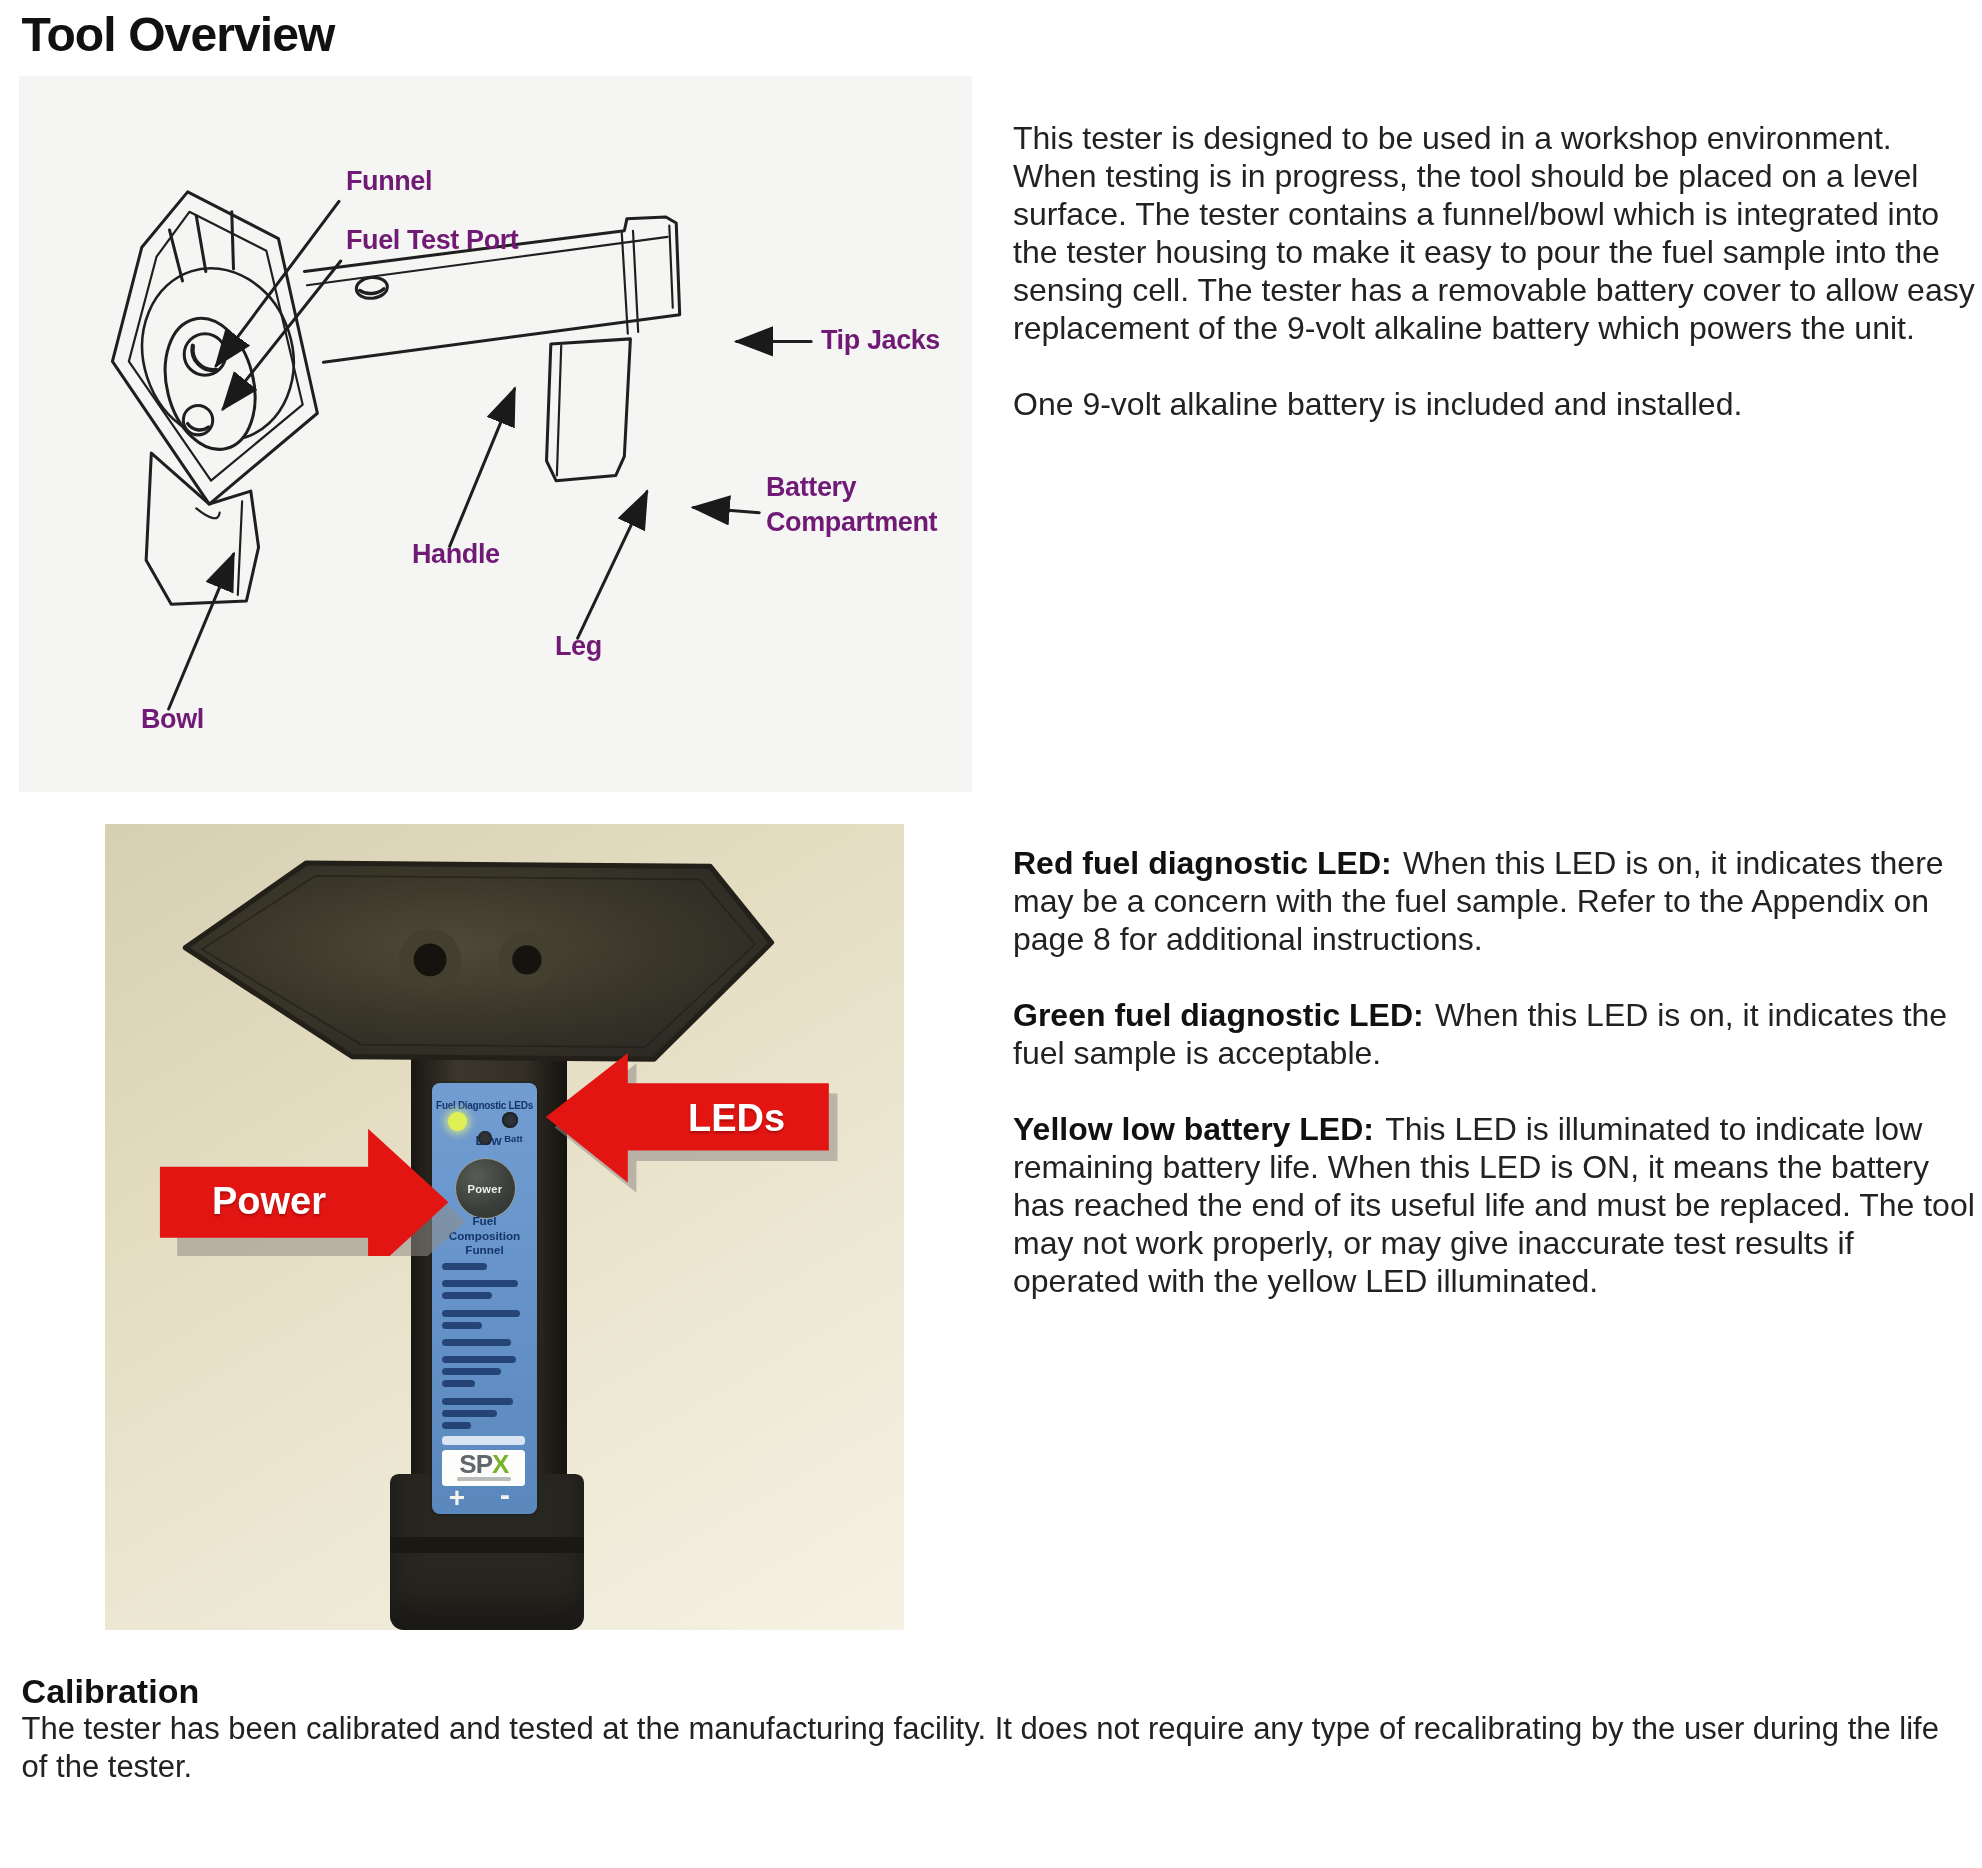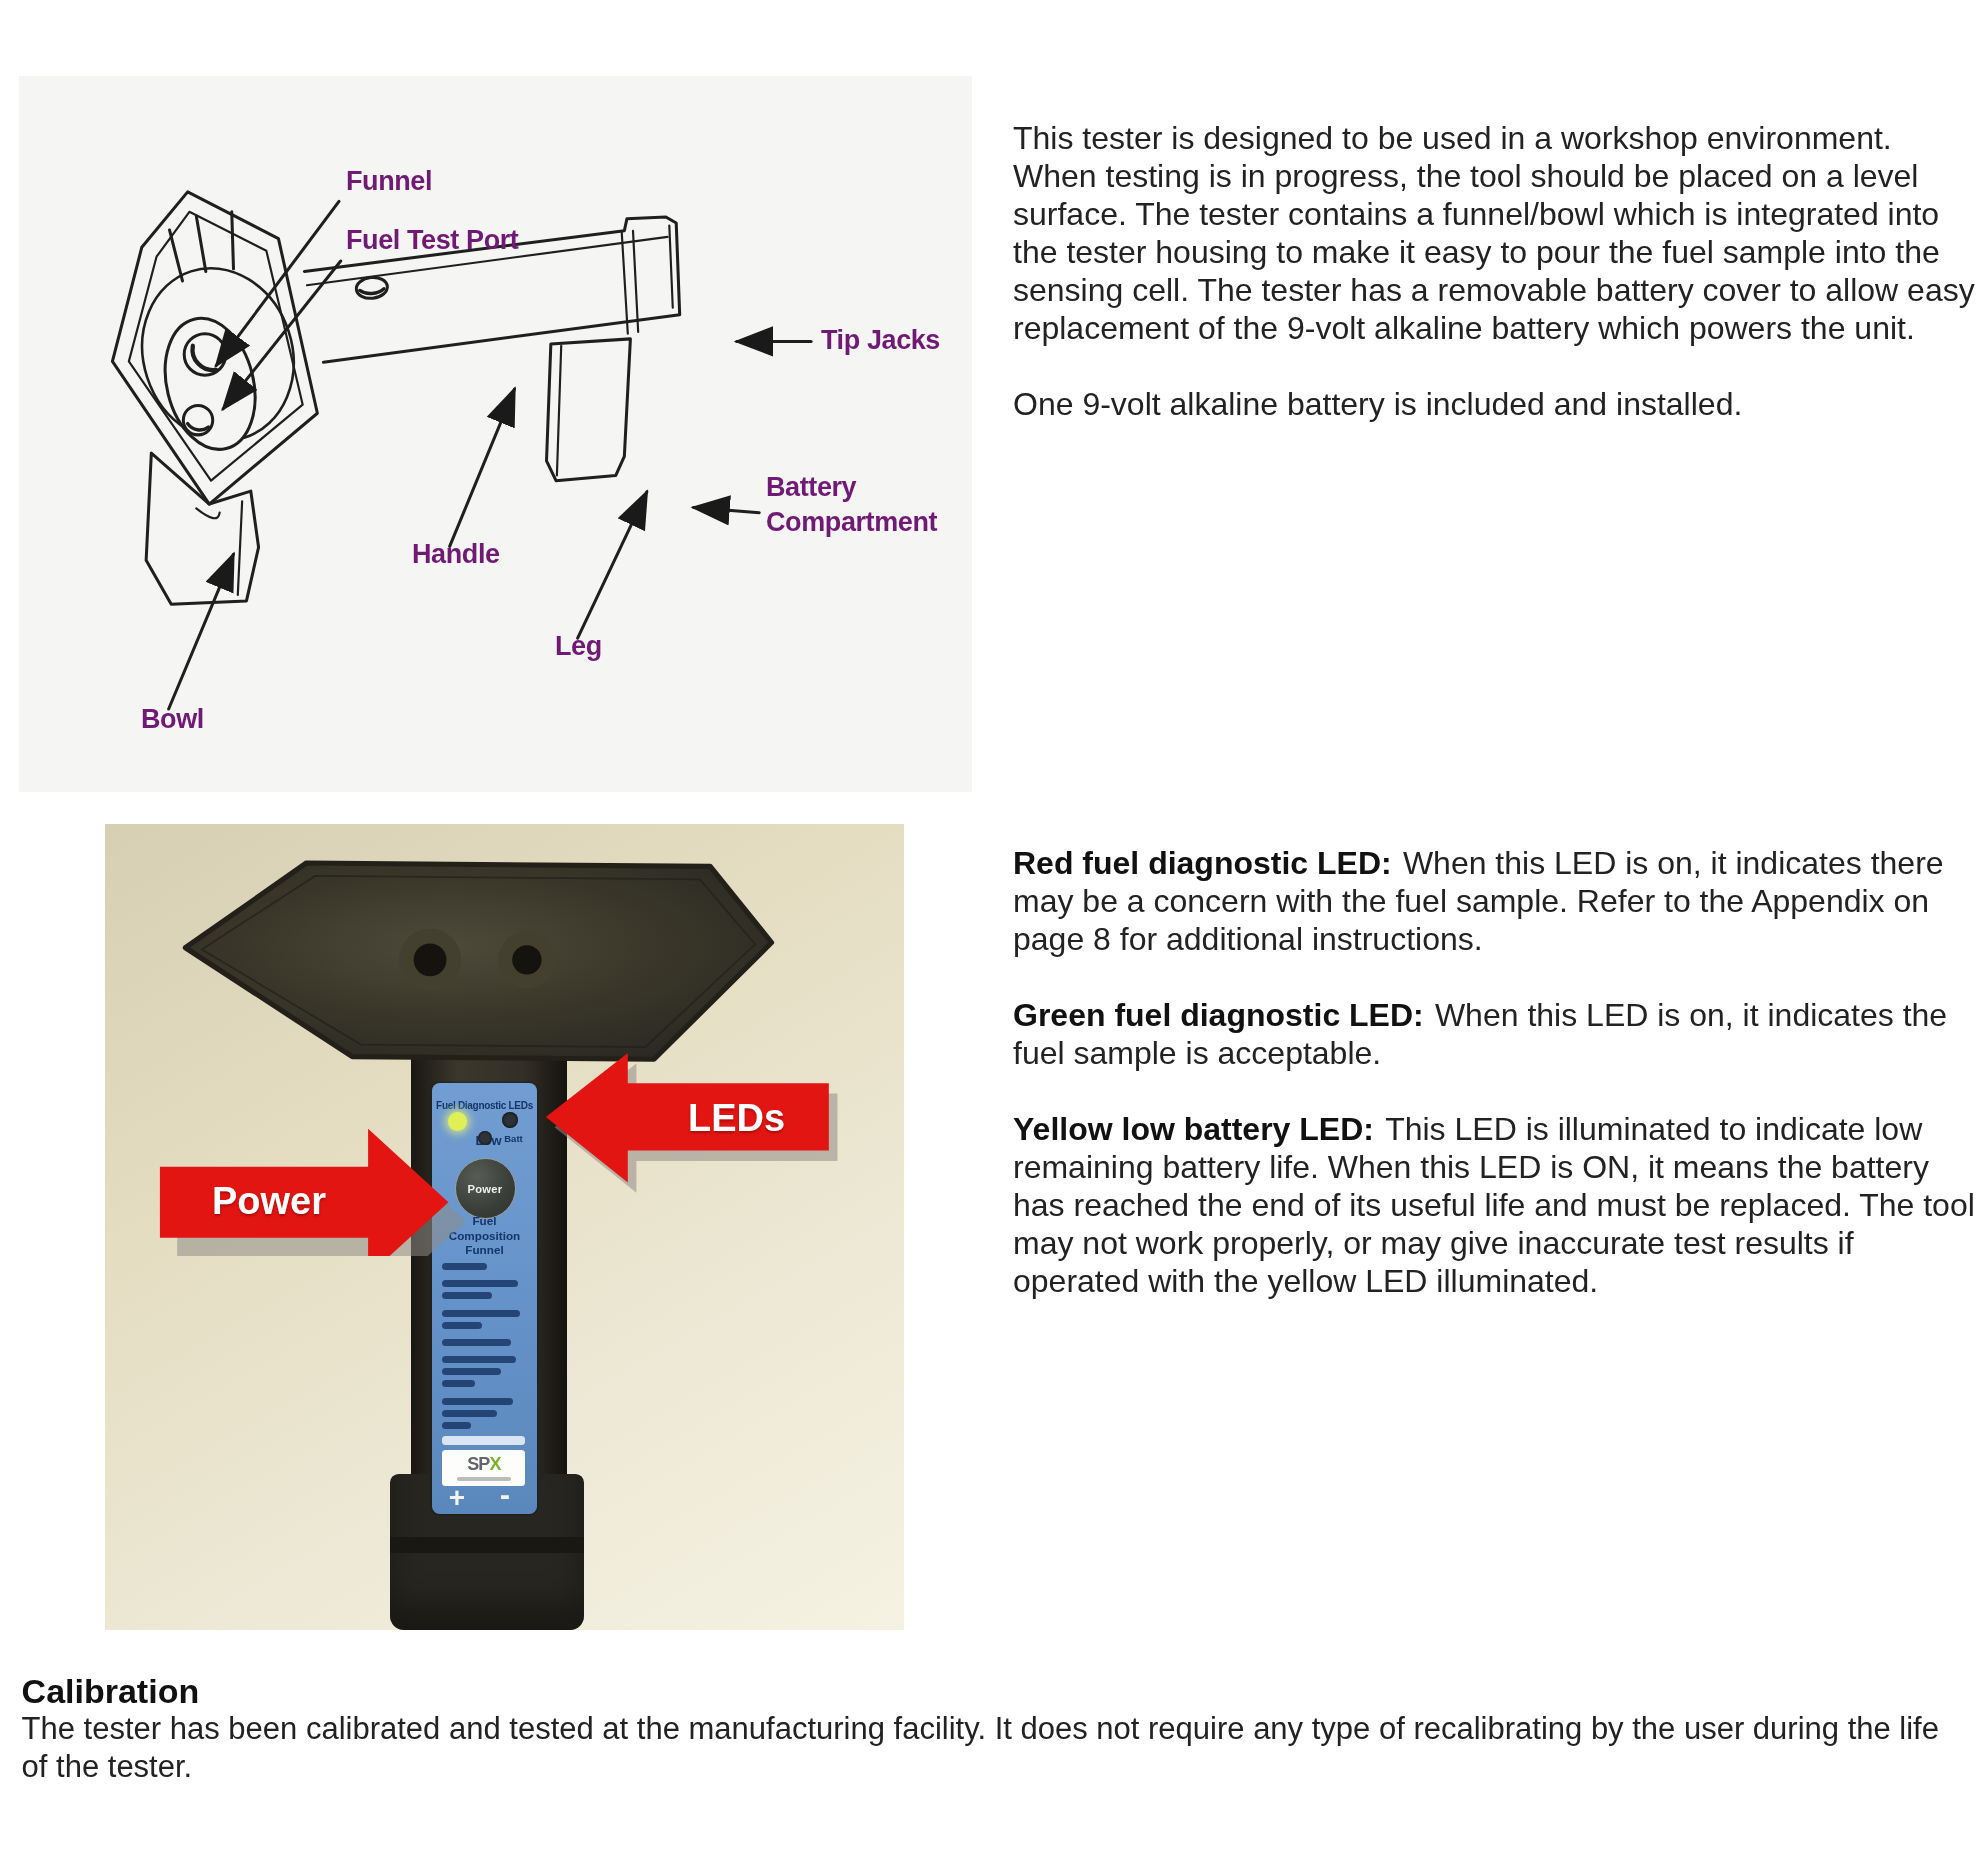--- a/index.html
+++ b/index.html
@@ -46,37 +46,38 @@
   #lab-batt{left:59px;top:50px;width:45px;font-size:9.5px;}
   #power-btn{left:22.5px;top:75px;width:59px;height:59px;border-radius:50%;
              background:radial-gradient(circle at 35% 30%,#575c55,#3a3e3a 60%,#2f332f);
              border:1.7px solid #97a09b;display:flex;align-items:center;justify-content:center;}
   #power-btn span{color:#f2f2ee;font-size:11.2px;font-weight:700;letter-spacing:0.3px;}
   #product{top:131px;font-size:11.7px;line-height:14.7px;}
   .bar{position:absolute;left:10.4px;height:7px;border-radius:3.5px;background:rgba(21,48,96,0.78);}
   .bar.light{background:rgba(238,244,252,0.85);}
   #spx-box{left:10.4px;top:367px;width:83px;height:36px;background:#fdfdfb;border-radius:3.5px;
            display:flex;flex-direction:column;align-items:center;justify-content:center;}
-  #spx-logo{font-size:18px;font-weight:700;letter-spacing:-0.9px;line-height:19px;}
+  #spx-logo{font-size:26px;font-weight:700;letter-spacing:-0.9px;line-height:19px;}
   #spx-logo .sp{color:#62676c;} #spx-logo .x{color:#78b42a;}
   #spx-sub{width:54px;height:4.3px;border-radius:1.7px;background:#b9bcb9;margin-top:2.6px;}
   #lab-plus{left:3.5px;top:399px;width:43px;font-size:28px;color:#f4f4ef;}
   #lab-minus{left:54px;top:394px;width:38px;font-size:31px;color:#f4f4ef;}
 
   
   .arrow-text{position:absolute;color:#ffffff;font-size:38px;font-weight:600;text-align:center;
               text-shadow:0 1.7px 2.6px rgba(60,0,0,0.35);}
   
   .nosel{user-select:none;}
 </style>
 </head>
 <body>
 
 <div id="canvas" class="nosel">
 
+  <div id="page-title" class="abs">Tool Overview</div>
 
   <div id="diagram" class="abs">
     <svg width="953" height="716" viewBox="0 0 1102 828">
       <defs>
         <marker id="ah" markerWidth="14" markerHeight="12" refX="12" refY="5" orient="auto">
           <path d="M0,0 L13,5 L0,10 z" fill="#1a1a1a"></path>
         </marker>
       </defs>
       <g fill="none" stroke="#1f1f1f" stroke-width="3.5" stroke-linejoin="round" stroke-linecap="round">
 

